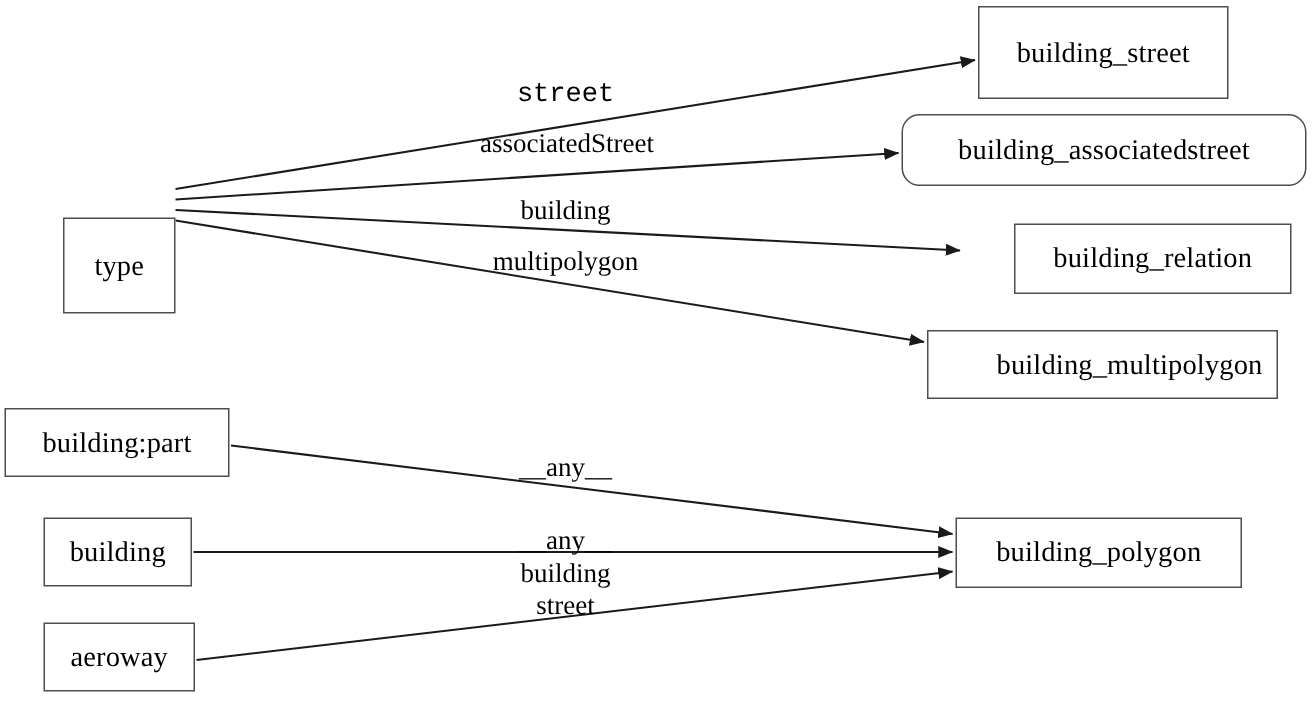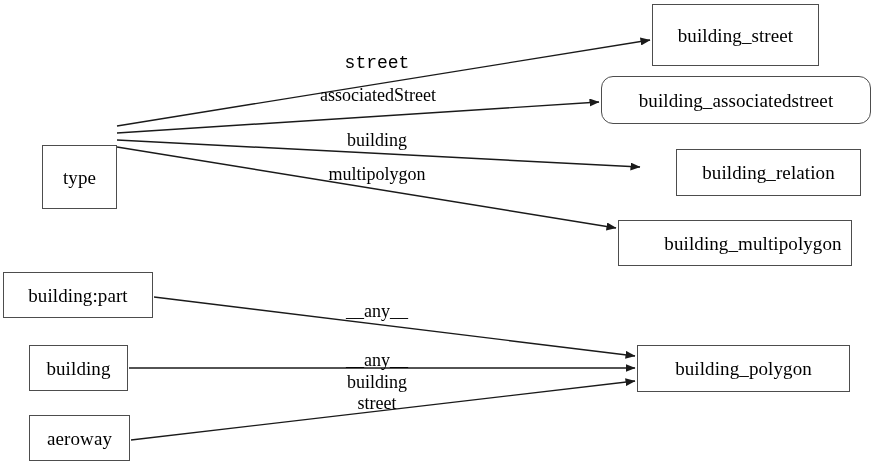--- a/index.html
+++ b/index.html
@@ -90,21 +90,21 @@
       </div>
       <div class="node" style="left: 3px; top: 272px; width: 150px; height: 46px; border-color: rgb(77, 77, 77);">
         <span>building:part</span>
       </div>
       <div class="node" style="left: 29px; top: 345px; width: 99px; height: 46px; border-color: rgb(77, 77, 77);">
         <span>building</span>
       </div>
       <div class="node" style="left: 29px; top: 415px; width: 101px; height: 46px; border-color: rgb(77, 77, 77);">
         <span>aeroway</span>
       </div>
-      <div class="node" style="left: 637px; top: 345px; width: 213px; height: 47px; border-color: rgb(77, 77, 77);">
+      <div class="node" style="left: 637px; top: 345px; width: 191px; height: 47px; border-color: rgb(77, 77, 77);">
         <span>building_polygon</span>
       </div>
     </div>
   <div id="label-layer">
       <div class="edge-label" style="left: 377px; top: 63px; font-family: Liberation Mono, monospace;">street</div>
       <div class="edge-label" style="left: 378px; top: 95px; text-align: right;">associatedStreet</div>
       <div class="edge-label" style="left: 377px; top: 140px;">building</div>
       <div class="edge-label" style="left: 377px; top: 174px;">multipolygon</div>
       <div class="edge-label" style="left: 377px; top: 311px;">__any__</div>
       <div class="edge-label" style="left: 377px; top: 360px;">__any__</div>

